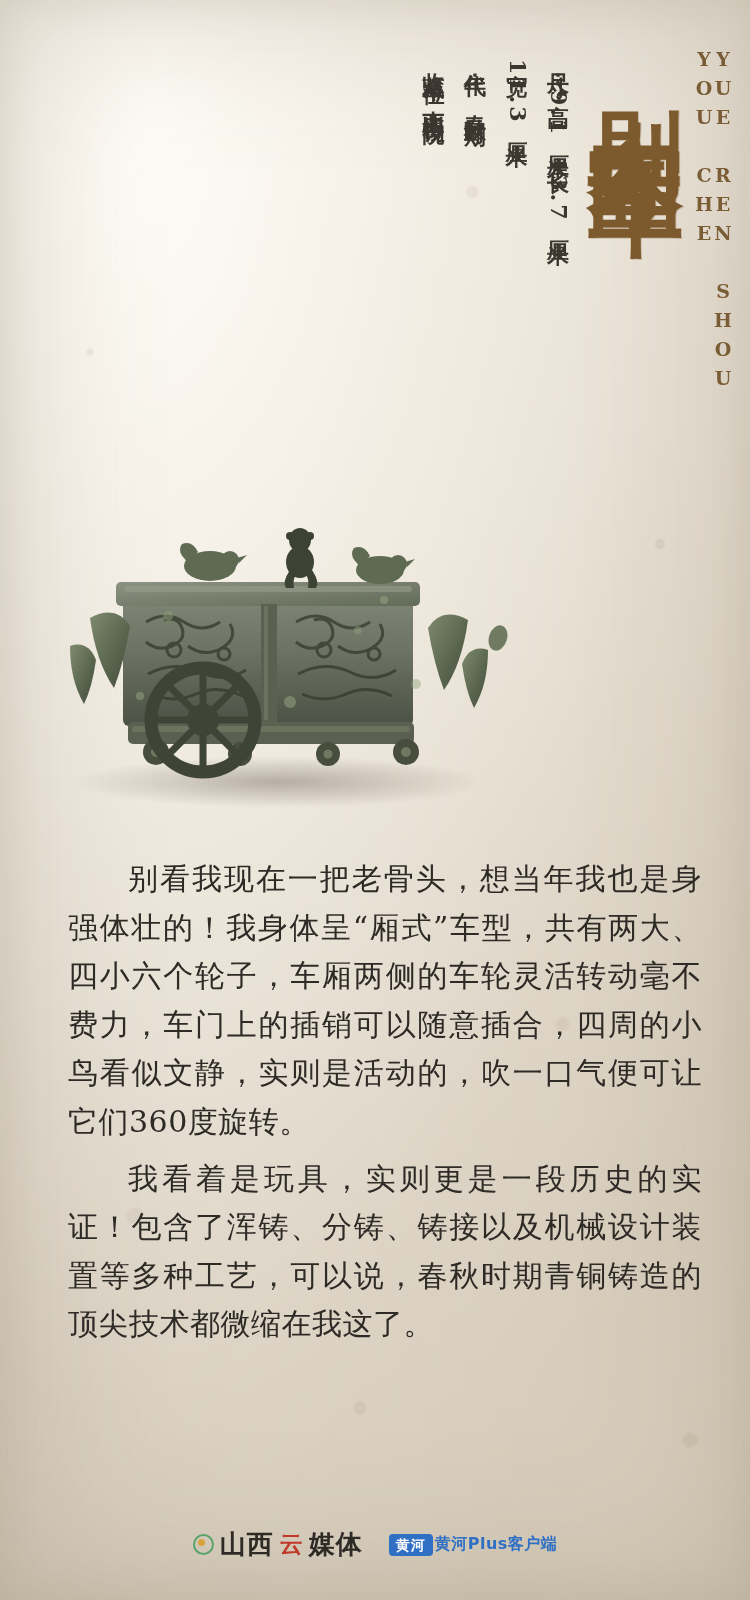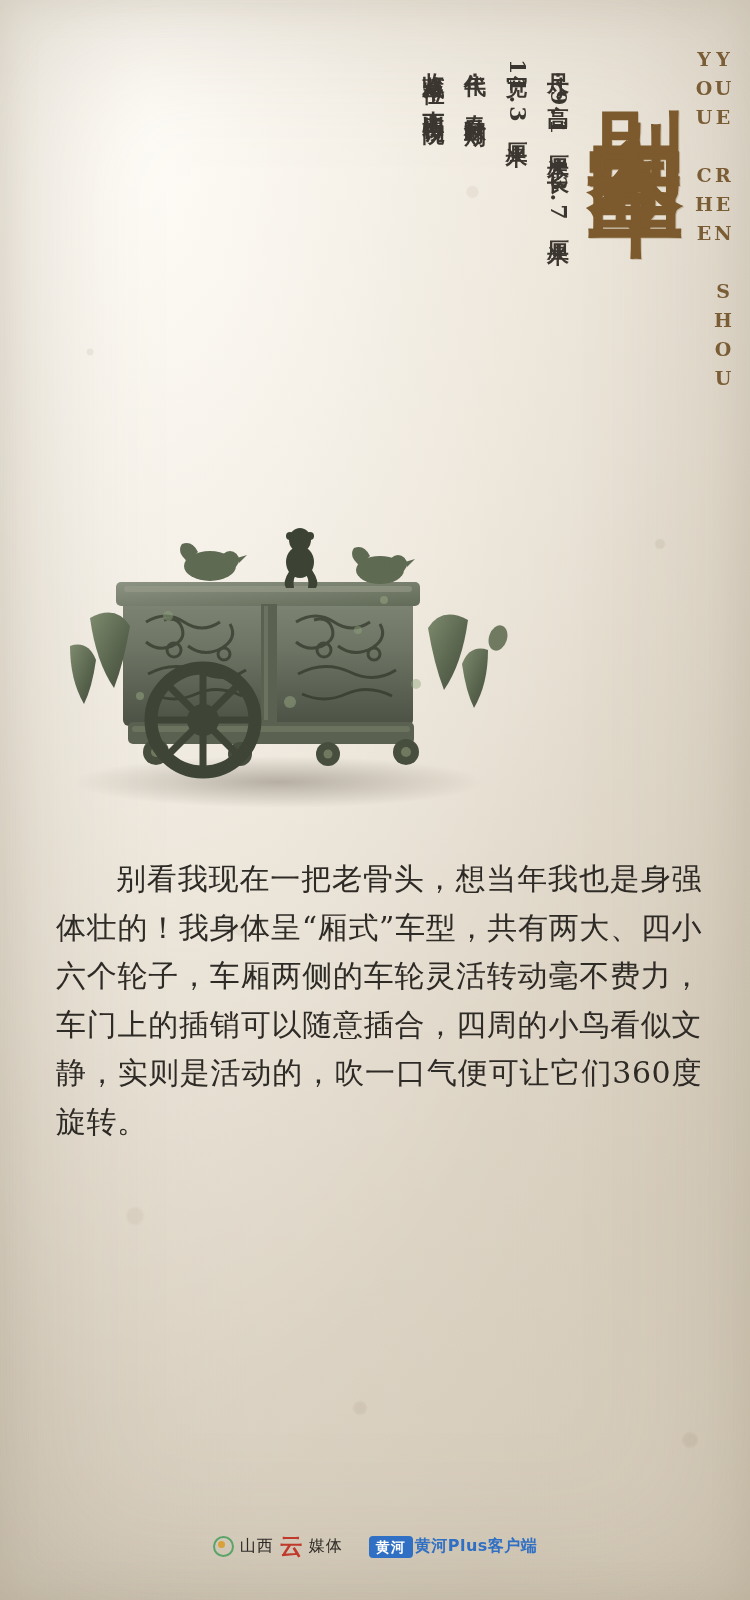--- a/index.html
+++ b/index.html
@@ -121,21 +121,21 @@
     right: 48px;
     top: 855px;
     font-family: "DejaVu Serif", "Liberation Serif", serif;
     font-size: 30px;
     line-height: 1.62;
     color: #2e2a26;
     letter-spacing: 0.5px;
     text-align: justify;
     z-index: 3;
   }
-  .body-text p { margin: 0 0 8px 4px; text-indent: 2em; }
+  .body-text p { margin: 0 0 8px 16px; text-indent: 2em; }
 
   
   .footer {
     position: absolute;
     left: 0;
     right: 0;
     bottom: 38px;
     display: flex;
     justify-content: center;
     align-items: center;
@@ -156,21 +156,21 @@
     position: relative;
   }
   .brand-mark::after {
     content: "";
     position: absolute;
     left: 3px; top: 3px;
     width: 7px; height: 7px;
     border-radius: 50%;
     background: #d8a13a;
   }
-  .brand-1-text { font-size: 16px; color: #2e2a26; font-weight: 400; letter-spacing: 1px; }
+  .brand-1-text { font-size: 26px; color: #2e2a26; font-weight: 700; letter-spacing: 1px; }
   .brand-1-accent { color: #c0392b; font-size: 23px; font-weight: 700; }
 
   .brand-xuexi { display: flex; align-items: center; gap: 5px; }
   .xuexi-logo {
     font-size: 25px;
     font-weight: 700;
     color: #c0392b;
     font-family: "DejaVu Serif", "Liberation Serif", serif;
     line-height: 1;
     letter-spacing: -1px;
@@ -338,20 +338,21 @@
         <circle cx="262" cy="232" r="6" fill="#9fb089"></circle>
         <circle cx="388" cy="214" r="5" fill="#93a57f"></circle>
         <circle cx="112" cy="226" r="4" fill="#9fb089"></circle>
         <circle cx="356" cy="130" r="4" fill="#9fb089"></circle>
       </g>
     </svg>
   </div>
 
   <div class="body-text">
     <p>别看我现在一把老骨头，想当年我也是身强体壮的！我身体呈“厢式”车型，共有两大、四小六个轮子，车厢两侧的车轮灵活转动毫不费力，车门上的插销可以随意插合，四周的小鸟看似文静，实则是活动的，吹一口气便可让它们360度旋转。</p>
+    <p>我看着是玩具，实则更是一段历史的实证！包含了浑铸、分铸、铸接以及机械设计装置等多种工艺，可以说，春秋时期青铜铸造的顶尖技术都微缩在我这了。</p>
   </div>
 
   <div class="footer">
 
     <div class="brand">
       <span class="brand-mark"></span>
       <span class="brand-1-text">山西</span>
       <span class="brand-1-accent">云</span>
       <span class="brand-1-text">媒体</span>
     </div>

